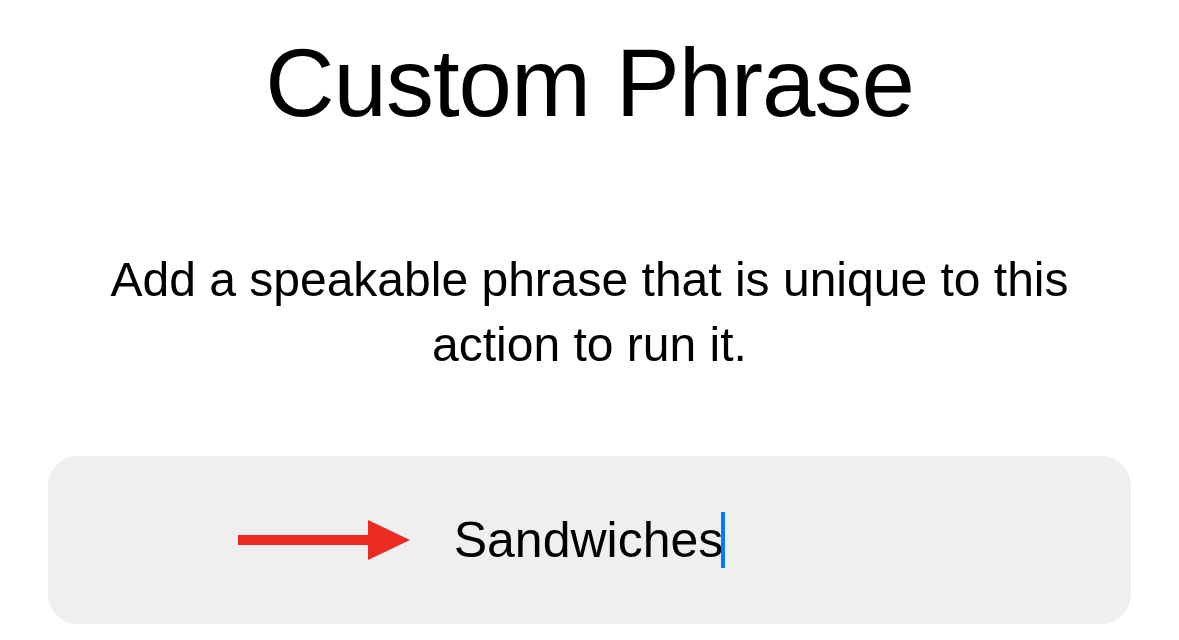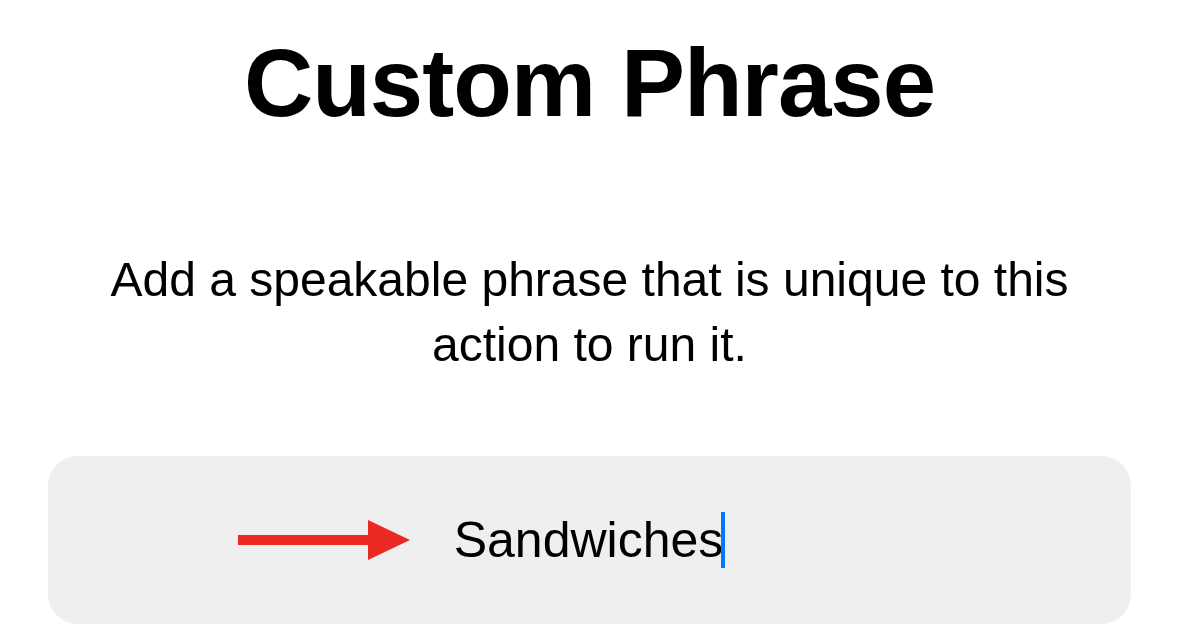--- a/index.html
+++ b/index.html
@@ -10,21 +10,21 @@
     body {
       width: 1179px;
       height: 640px;
       background: #ffffff;
       font-family: -apple-system, BlinkMacSystemFont, "Segoe UI", Helvetica, Arial, sans-serif;
       position: relative;
       overflow: hidden;
     }
     .page-title {
       font-size: 96px;
-      font-weight: 700;
+      font-weight: 400;
       color: #000000;
       text-align: center;
       letter-spacing: -1px;
       margin-top: 28px;
     }
     .subtitle {
       font-size: 48px;
       font-weight: 400;
       color: #000000;
       text-align: center;

